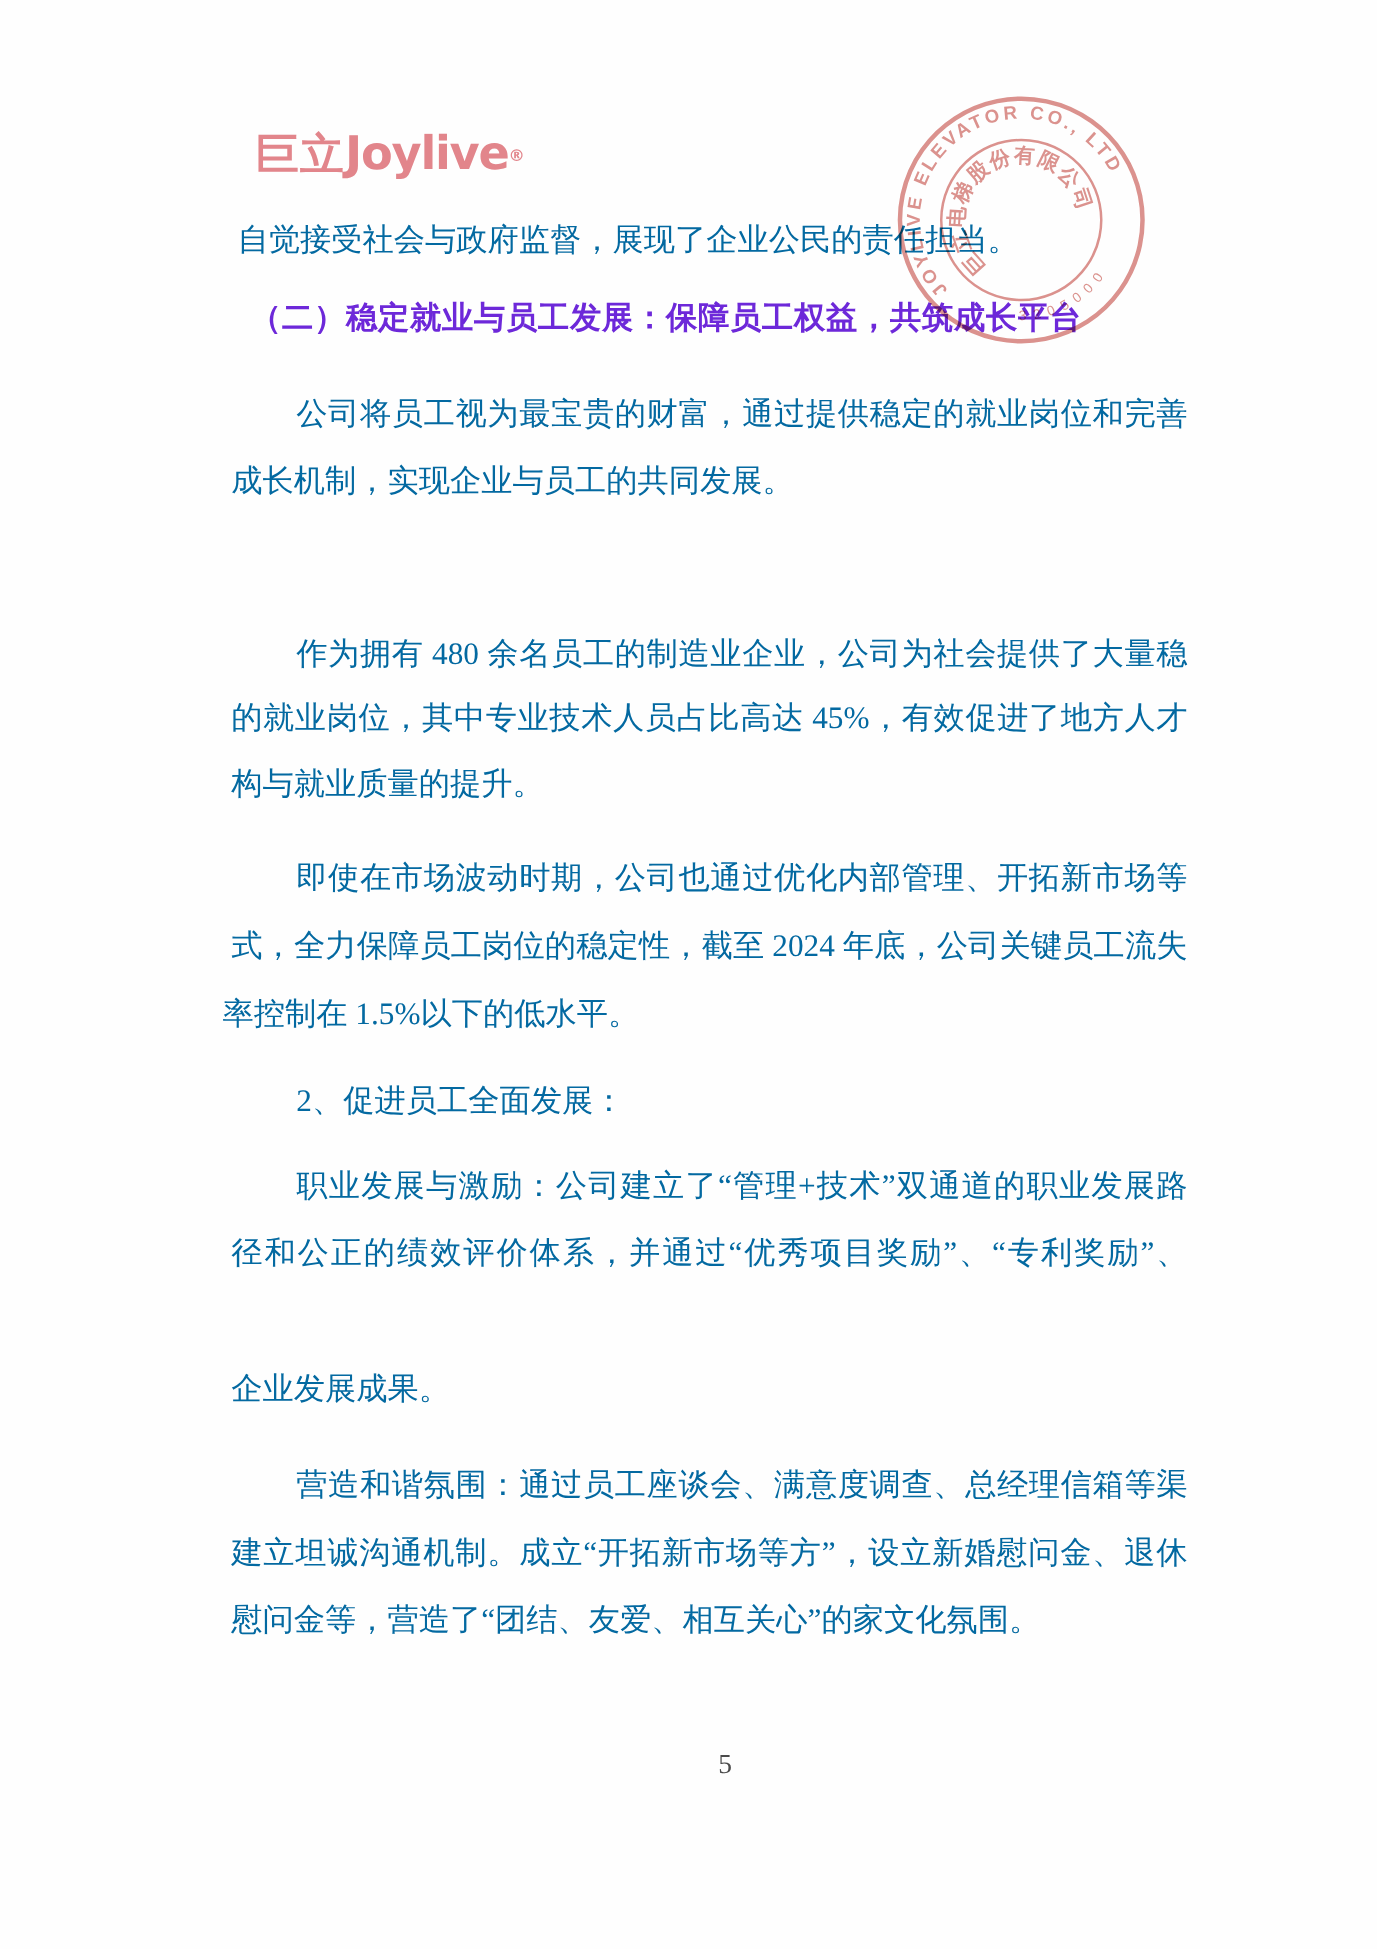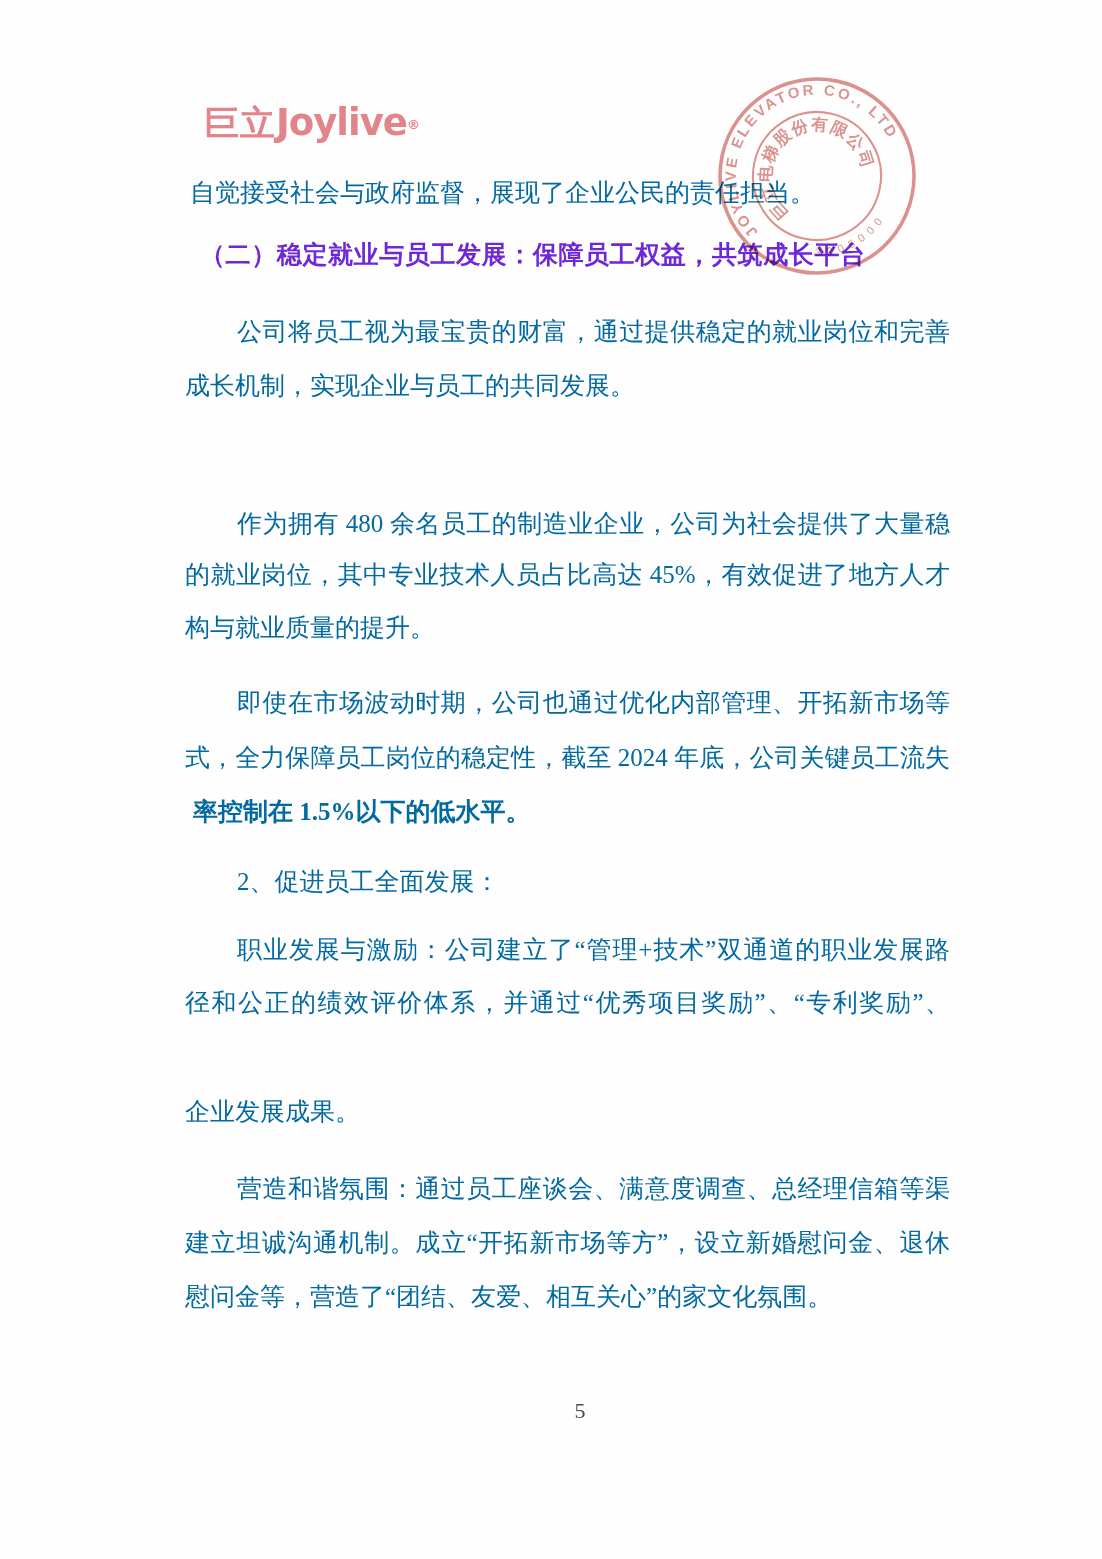--- a/index.html
+++ b/index.html
@@ -69,21 +69,21 @@
   <div class="ln j" style="left:237px; top:315px; width:713px;">公司将员工视为最宝贵的财富，通过提供稳定的就业岗位和完善的</div>
   <div class="ln" style="left:185px; top:369px;">成长机制，实现企业与员工的共同发展。</div>
 
 
   <div class="ln j" style="left:237px; top:507px; width:713px;">作为拥有 480 余名员工的制造业企业，公司为社会提供了大量稳定</div>
   <div class="ln j" style="left:185px; top:558px; width:765px;">的就业岗位，其中专业技术人员占比高达 45%，有效促进了地方人才结</div>
   <div class="ln" style="left:185px; top:611px;">构与就业质量的提升。</div>
 
   <div class="ln j" style="left:237px; top:686px; width:713px;">即使在市场波动时期，公司也通过优化内部管理、开拓新市场等方</div>
   <div class="ln j" style="left:185px; top:741px; width:765px;">式，全力保障员工岗位的稳定性，截至 2024 年底，公司关键员工流失</div>
-  <div class="ln" style="left:193px; top:795px;font-weight:bold;">率控制在 1.5%以下的低水平。</div>
+  <div class="ln" style="left:178px; top:795px;">率控制在 1.5%以下的低水平。</div>
 
   <div class="ln" style="left:237px; top:865px;">2、促进员工全面发展：</div>
 
   <div class="ln j" style="left:237px; top:933px; width:713px;">职业发展与激励：公司建立了“管理+技术”双通道的职业发展路</div>
   <div class="ln j" style="left:185px; top:986px; width:765px;">径和公正的绩效评价体系，并通过“优秀项目奖励”、“专利奖励”、</div>
   <div class="ln" style="left:185px; top:1095px;">企业发展成果。</div>
 
   <div class="ln j" style="left:237px; top:1172px; width:713px;">营造和谐氛围：通过员工座谈会、满意度调查、总经理信箱等渠道</div>
   <div class="ln j" style="left:185px; top:1226px; width:765px;">建立坦诚沟通机制。成立“开拓新市场等方”，设立新婚慰问金、退休</div>
   <div class="ln" style="left:185px; top:1280px;">慰问金等，营造了“团结、友爱、相互关心”的家文化氛围。</div>

